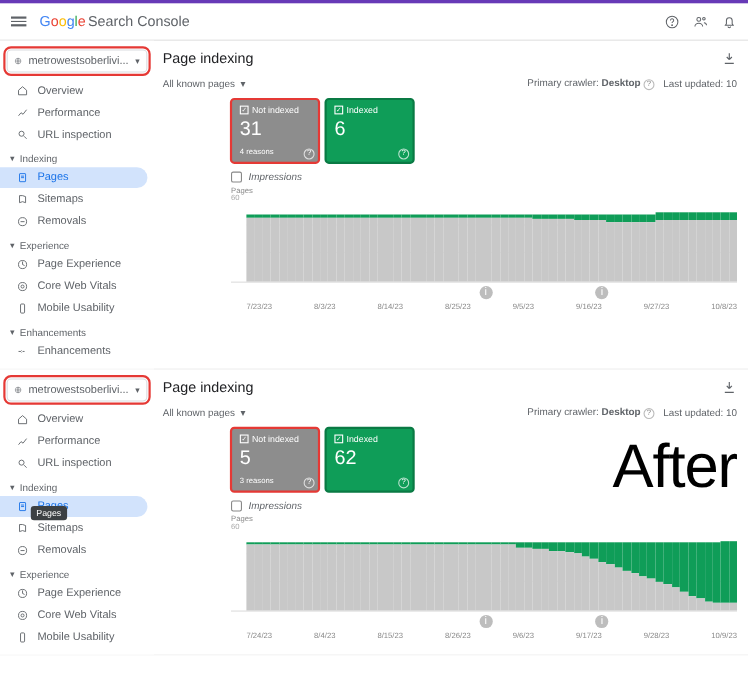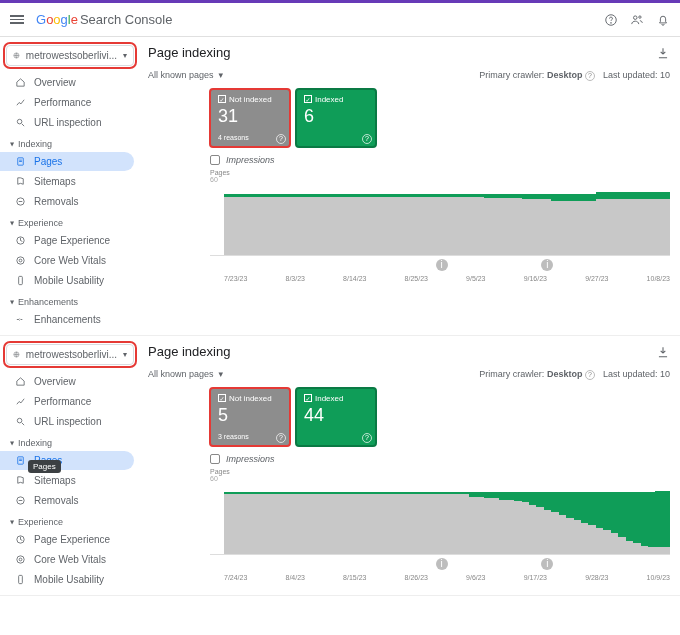--- a/index.html
+++ b/index.html
@@ -678,20 +678,21 @@
         <div class="nav-item " style="position:relative">
            <span class="nav-ico">
             <svg width="11" height="11" viewBox="0 0 24 24" fill="none" stroke="currentColor" stroke-width="1.8">
               <rect x="8" y="3" width="8" height="18" rx="2"></rect>
             </svg>
           </span>
            <span>Mobile Usability</span>
         </div>
       </div>
       <div class="main">
+    <div class="overlay-label" style="top:55px">After</div>
     <div class="page-title-row">
       <div class="page-title">Page indexing</div>
       <svg class="dl-icon" width="14" height="14" viewBox="0 0 24 24" fill="none" stroke="#5f6368" stroke-width="1.8">
             <path d="M12 4v10m0 0l-4-4m4 4l4-4M5 20h14"></path>
           </svg>
     </div>
     <div class="filter-row">
       <span><span>All known pages</span> &nbsp;▾</span>
       <div class="right">
         <span>
@@ -713,21 +714,21 @@
             </div>
         <div class="big">5</div>
         <div class="sub">3 reasons</div>
         <div class="corner">?</div>
       </div>
       <div class="card green green-outline">
         <div class="check">
               <span style="width:8px;height:8px;border:1px solid #fff;display:inline-flex;align-items:center;justify-content:center;font-size:6px">✓</span>
               <span>Indexed</span>
             </div>
-        <div class="big">44</div>
+        <div class="big">62</div>
         <div class="corner">?</div>
       </div>
     </div>
     <div class="impressions-row">
       <span class="cb"></span>
       <span>Impressions</span>
     </div>
     <div class="chart-wrap">
       <div class="chart-ylabel">Pages</div>
       <div class="chart">

